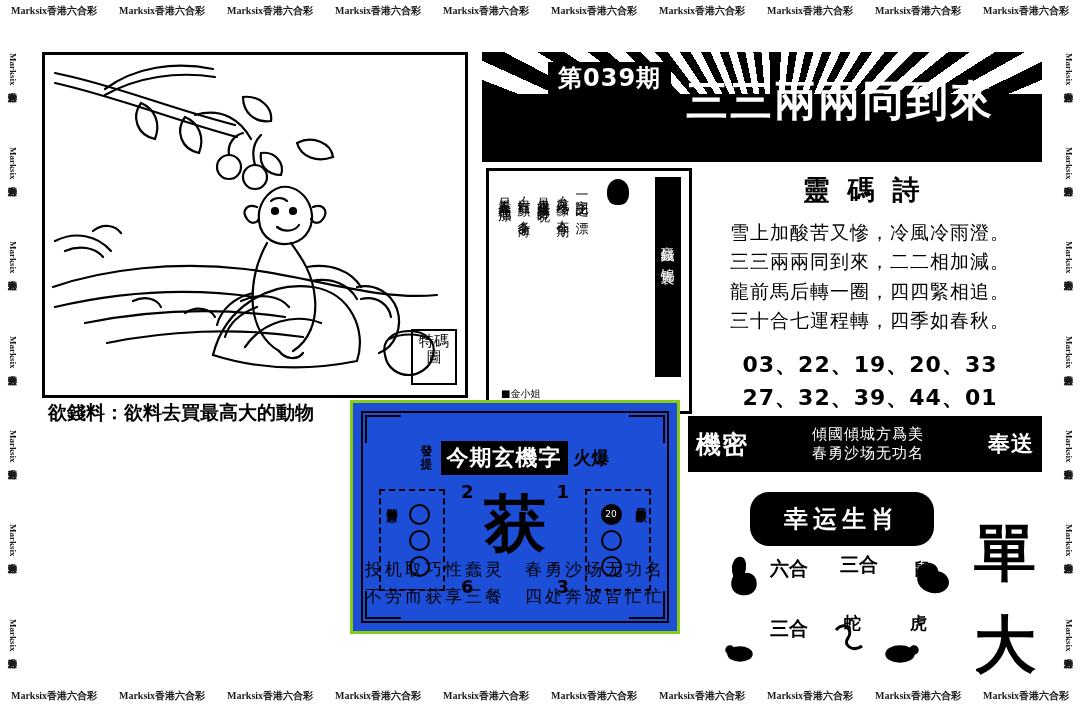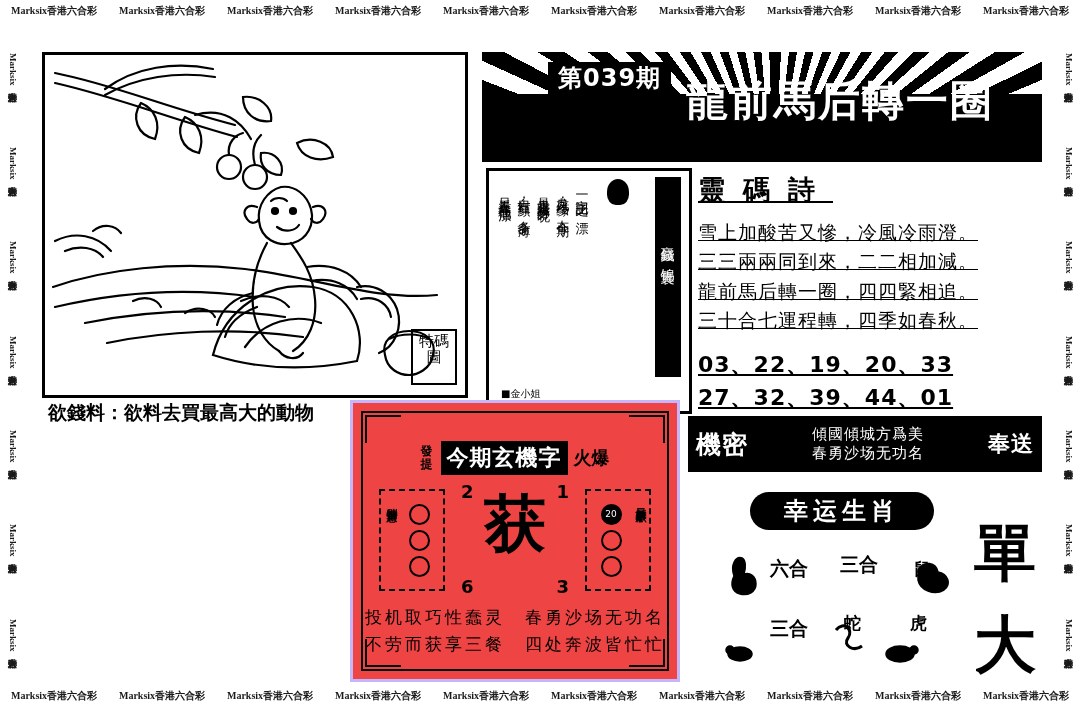--- a/index.html
+++ b/index.html
@@ -225,22 +225,21 @@
     background: #000;
     border-radius: 50% 50% 40% 40%;
   }
 
   
   .poem {
     position: absolute;
     left: 660px;
     top: 150px;
     width: 344px;
-    text-align: left;
-    text-decoration: underline;
+    text-align: center;
   }
   .poem-title {
     font-family: "DejaVu Sans", sans-serif;
     font-size: 27px;
     font-weight: bold;
     letter-spacing: 18px;
     margin-bottom: 10px;
     color: #000;
   }
   .poem-line {
@@ -297,21 +296,21 @@
     font-size: 22px;
     letter-spacing: 1px;
   }
 
   
   .lucky-pill {
     position: absolute;
     left: 712px;
     top: 470px;
     width: 184px;
-    height: 38px;
+    height: 54px;
     background: #000;
     color: #fff;
     border-radius: 19px;
     font-family: "DejaVu Sans", sans-serif;
     font-weight: bold;
     font-size: 24px;
     letter-spacing: 5px;
     display: flex;
     align-items: center;
     justify-content: center;
@@ -345,23 +344,23 @@
   }
   .bigchar-1 { top: 500px; }
   .bigchar-2 { top: 592px; }
 
   
   .xuanji {
     position: absolute;
     left: 312px;
     top: 378px;
     width: 330px;
-    height: 282px;
-    border: 3px solid #c4b5fd;
-    background: #ef4444;
+    height: 234px;
+    border: 3px solid #84cc16;
+    background: #1d4ed8;
     box-sizing: border-box;
     overflow: hidden;
   }
   .xuanji-inner {
     position: absolute;
     left: 8px; top: 8px;
     right: 8px; bottom: 8px;
     border: 2px solid #000;
   }
   .corner {
@@ -540,21 +539,21 @@
   <span>Marksix香港六合彩</span>
   <span>Marksix香港六合彩</span>
 </div>
 
 <div class="frame">
 
   <div class="header">
     <div class="sunburst"></div>
     <div class="header-black-band"></div>
     <div class="issue-box">第039期</div>
-    <div class="header-title">龍前馬后轉一圈</div>
+    <div class="header-title">三三兩兩同到來</div>
   </div>
 
   <div class="illus">
     <svg width="414" height="334" viewBox="0 0 414 334">
       <g fill="none" stroke="#000" stroke-width="2.2" stroke-linecap="round">
 
         <path d="M10 18 C 70 30, 120 52, 190 70"></path>
         <path d="M10 28 C 72 42, 126 64, 192 82"></path>
         <path d="M60 34 C 90 12, 130 6, 168 14"></path>
         <path d="M60 40 C 92 22, 132 16, 170 22"></path>

